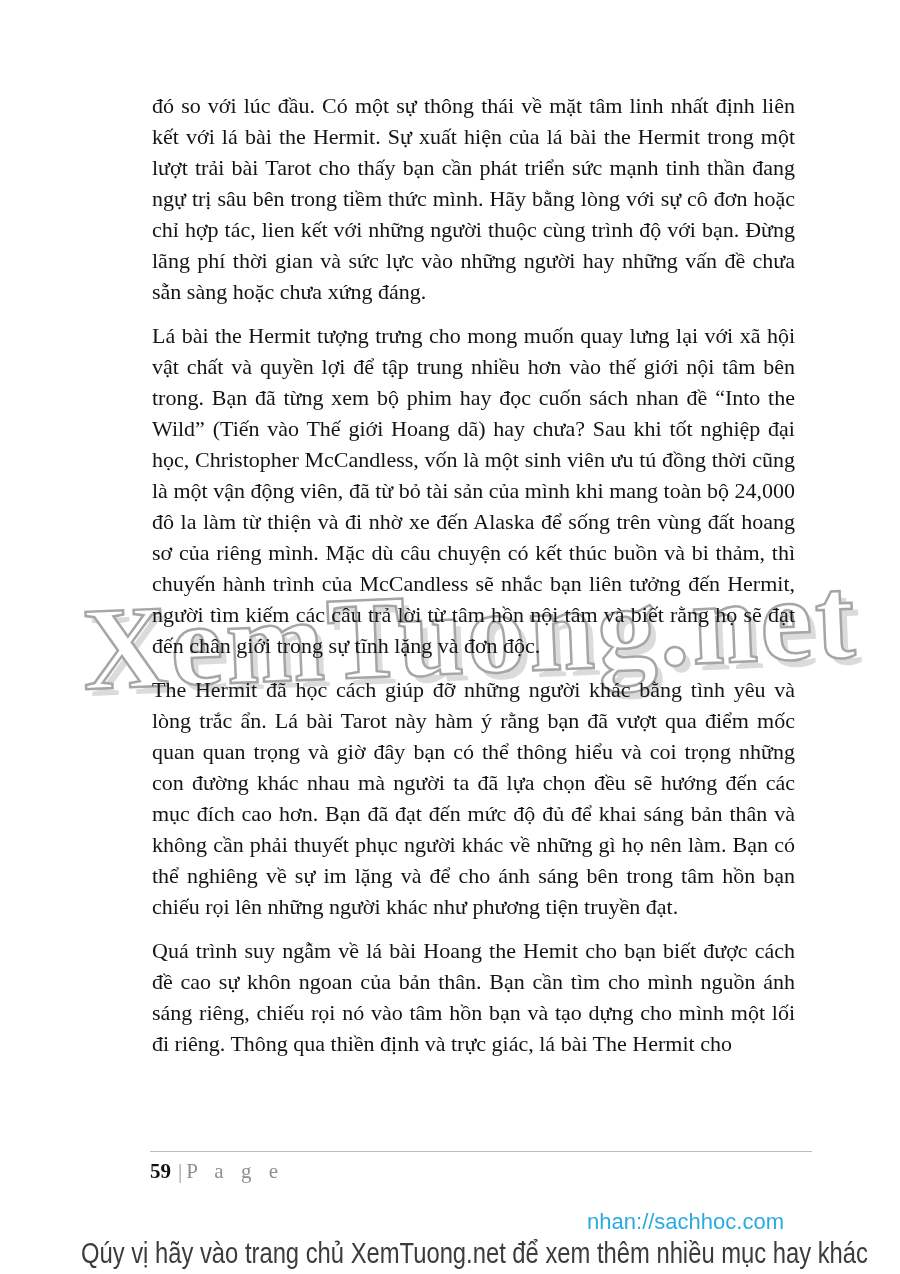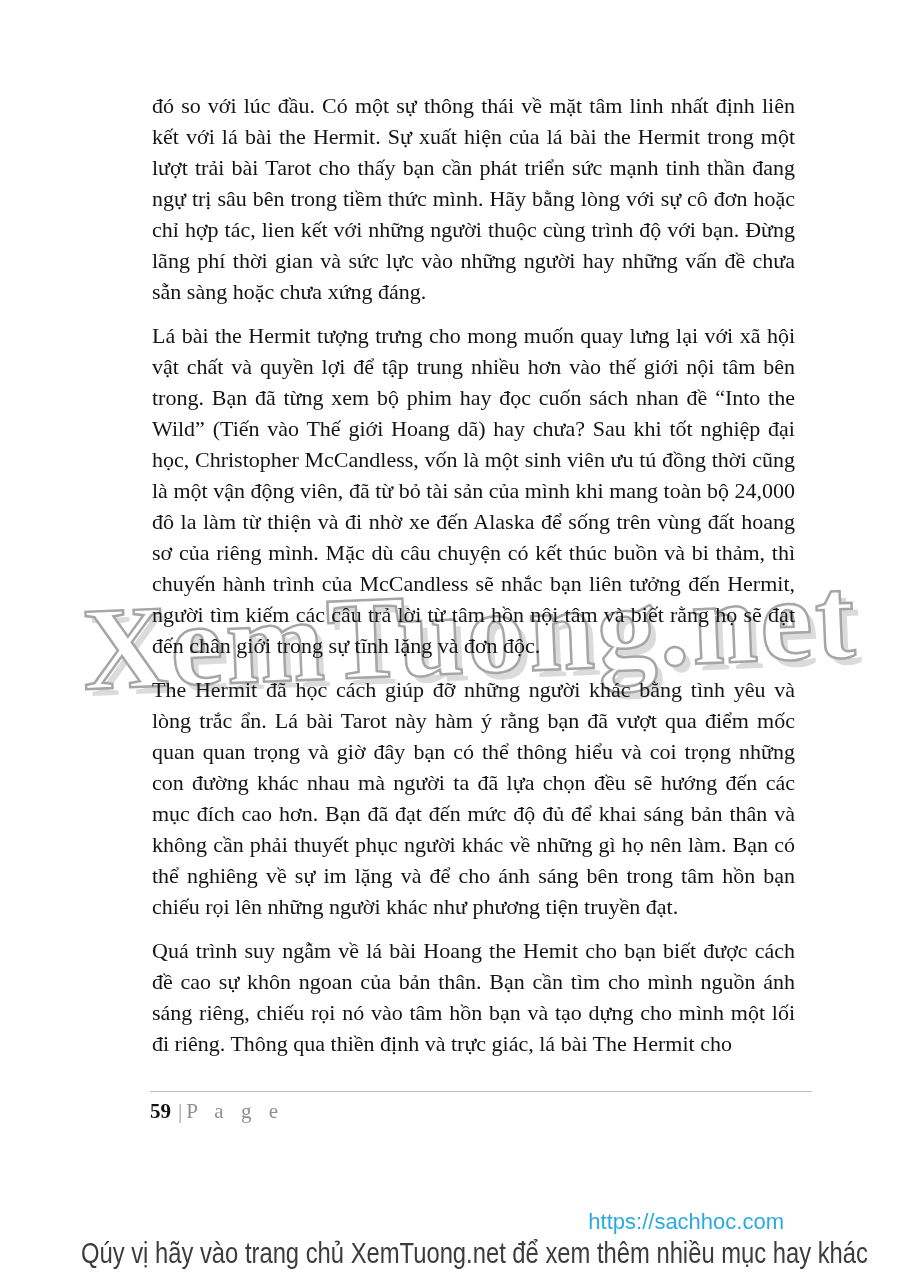--- a/index.html
+++ b/index.html
@@ -40,21 +40,21 @@
     line-height: 31px;
     color: #141414;
     text-align: justify;
   }
   .para { margin: 0 17px 13px 0; }
   
   .footer-block {
     position: absolute;
     left: 150px;
     right: 88px;
-    top: 1091px;
+    top: 1151px;
     z-index: 1;
   }
   .footer-rule {
     border: none;
     border-top: 1.5px solid #bdbdbd;
     margin: 0 0 7px 0;
   }
   .pageno-line {
     font-family: "Liberation Serif", serif;
     font-size: 21px;
@@ -113,17 +113,17 @@
     <p class="para">Quá trình suy ngẫm về lá bài Hoang the Hemit cho bạn biết được cách đề cao sự khôn ngoan của bản thân. Bạn cần tìm cho mình nguồn ánh sáng riêng, chiếu rọi nó vào tâm hồn bạn và tạo dựng cho mình một lối đi riêng. Thông qua thiền định và trực giác, lá bài The Hermit cho</p>
   </div>
 
   <div class="footer-block">
     <hr class="footer-rule">
     <div class="pageno-line">
       <span class="pageno-num">59</span><span class="pageno-sep">|</span><span class="pageno-label">P a g e</span>
     </div>
   </div>
 
-  <a class="sachhoc-link">https://sachhoc.com</a>
+  <a class="sachhoc-link">nhan://sachhoc.com</a>
 
   <div class="promo-banner">Qúy vị hãy vào trang chủ XemTuong.net để xem thêm nhiều mục hay khác</div>
 
 </div>
 
 </body></html>

